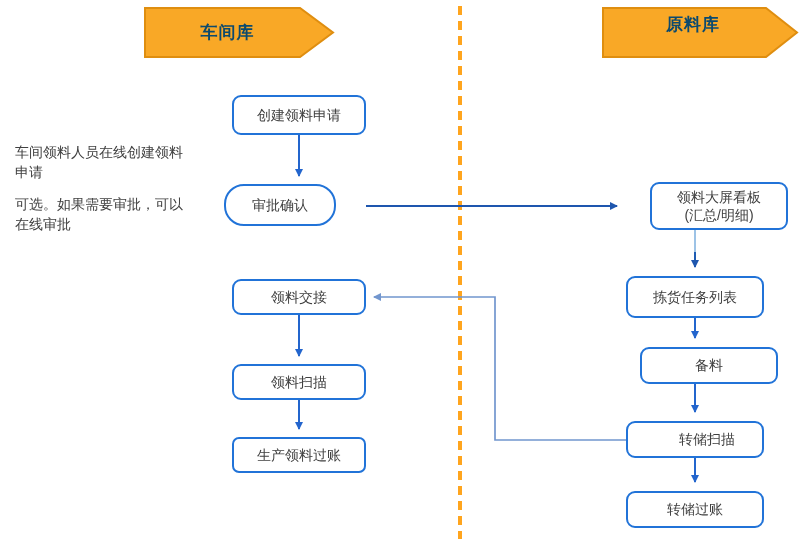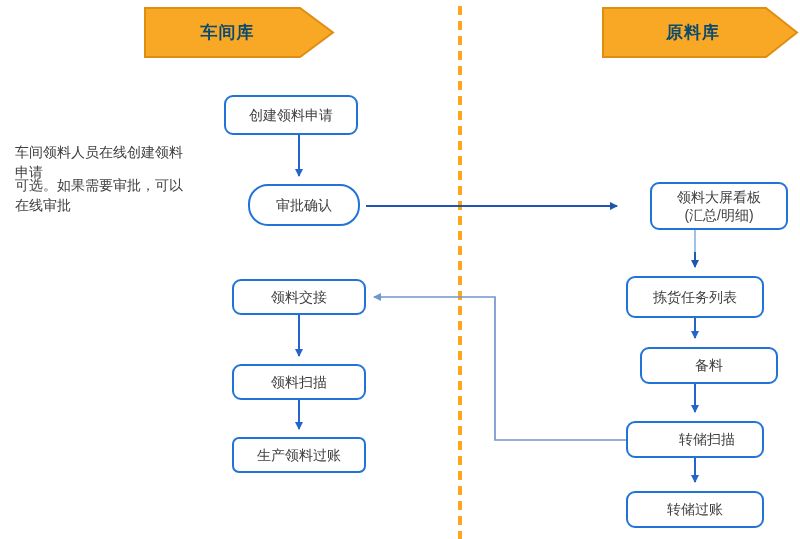--- a/index.html
+++ b/index.html
@@ -59,31 +59,31 @@
     <path d="M695,318 L695,338" fill="none" stroke="#2365CD" stroke-width="2" marker-end="url(#ah-mid)"></path>
     <path d="M695,384 L695,412" fill="none" stroke="#2365CD" stroke-width="2" marker-end="url(#ah-mid)"></path>
     <path d="M695,458 L695,482" fill="none" stroke="#2365CD" stroke-width="2" marker-end="url(#ah-mid)"></path>
 
     <path d="M626,440 L495,440 L495,297 L374,297" fill="none" stroke="#7296CE" stroke-width="1.7" marker-end="url(#ah-light)"></path>
   </svg>
 
   <div class="banner-label" style="left:145px;top:8px;width:165px;height:49px;">
     <span>车间库</span>
   </div>
-  <div class="banner-label" style="left:603px;top:16px;width:180px;height:32px;">
+  <div class="banner-label" style="left:603px;top:8px;width:180px;height:32px;">
     <span>原料库</span>
   </div>
 
   <div class="annotation" style="left:15px;top:102px;margin-top:40px;">车间领料人员在线创建领料申请</div>
-  <div class="annotation" style="left:15px;top:175px;">可选。如果需要审批，可以在线审批</div>
+  <div class="annotation" style="left:15px;top:194px;">可选。如果需要审批，可以在线审批</div>
 
-  <div class="node" style="left:224px;top:95px;width:134px;height:40px;">
+  <div class="node" style="left:232px;top:95px;width:134px;height:40px;">
     <span>创建领料申请</span>
   </div>
-  <div class="node" style="left:248px;top:184px;width:112px;height:42px;border-radius:20px;">
+  <div class="node" style="left:224px;top:184px;width:112px;height:42px;border-radius:20px;">
     <span>审批确认</span>
   </div>
   <div class="node" style="left:232px;top:364px;width:134px;height:36px;">
     <span>领料扫描</span>
   </div>
   <div class="node" style="left:232px;top:279px;width:134px;height:36px;">
     <span>领料交接</span>
   </div>
   <div class="node" style="left:232px;top:437px;width:134px;height:36px;border-radius:7px;">
     <span>生产领料过账</span>

